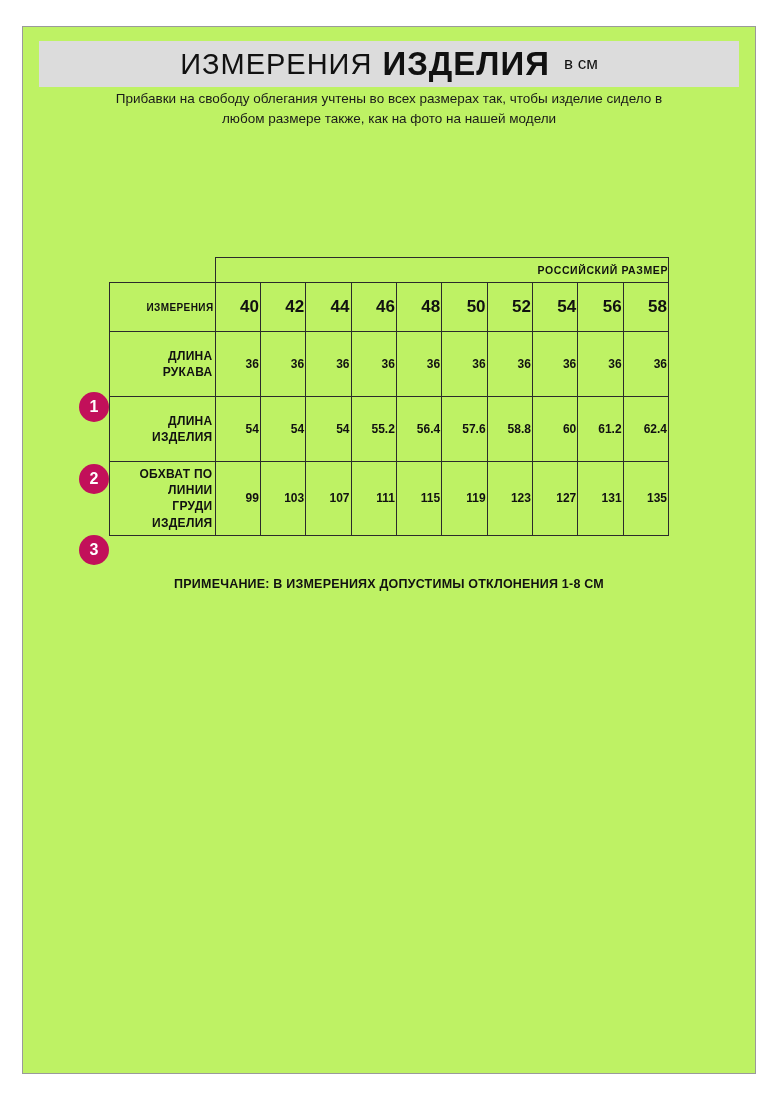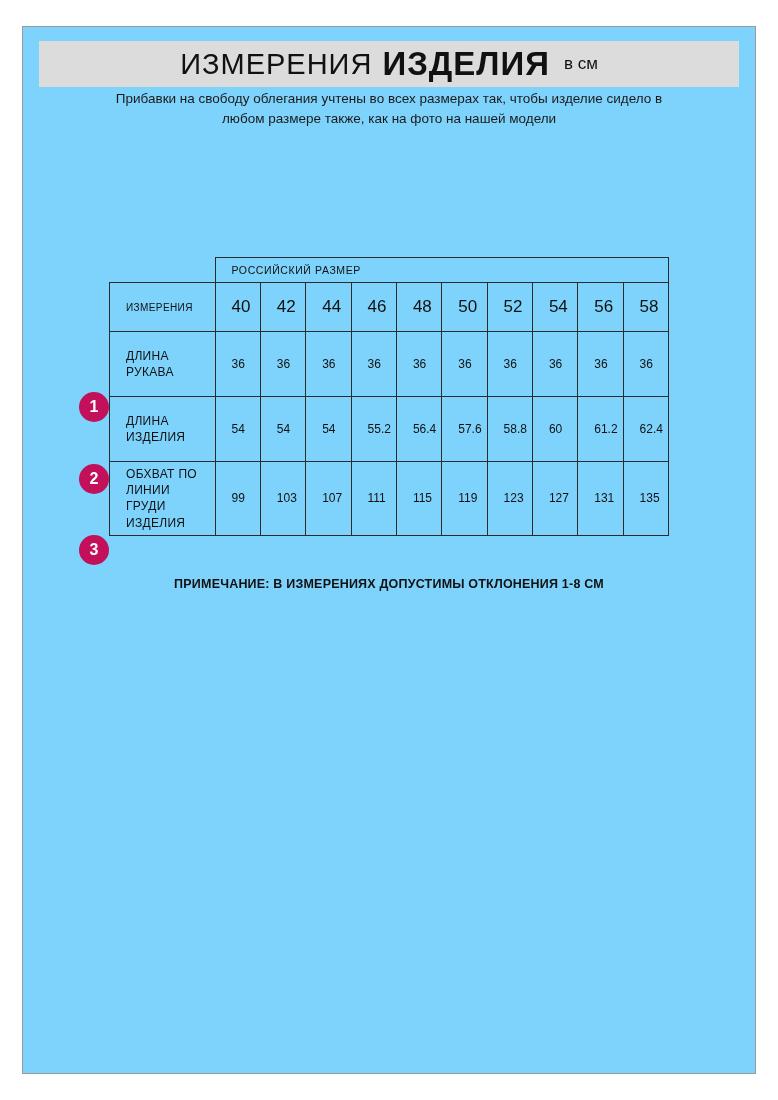--- a/index.html
+++ b/index.html
@@ -15,21 +15,21 @@
     position: relative;
     overflow: hidden;
   }
   .page {
     position: absolute;
     left: 22px;
     top: 26px;
     width: 734px;
     height: 1048px;
     border: 1px solid #9a9a9a;
-    background: #7dd3fc;
+    background: #bef264;
     box-sizing: border-box;
   }
   .inner {
     position: absolute;
     left: 16px;
     top: 14px;
     right: 16px;
   }
   
   .banner {
@@ -78,23 +78,23 @@
     top: 230px;
     width: 560px;
   }
   table.sizes {
     border-collapse: collapse;
     width: 560px;
     table-layout: fixed;
   }
   table.sizes td, table.sizes th {
     border: 1px solid #2b2b2b;
-    text-align: left;
+    text-align: right;
     vertical-align: middle;
-    font-weight: normal;
+    font-weight: bold;
     color: #111;
     padding-left: 16px;
   }
   .hdr-blank {
     border-left: none !important;
     border-top: none !important;
     width: 88px;
   }
   .hdr-group {
     font-size: 10.5px;

